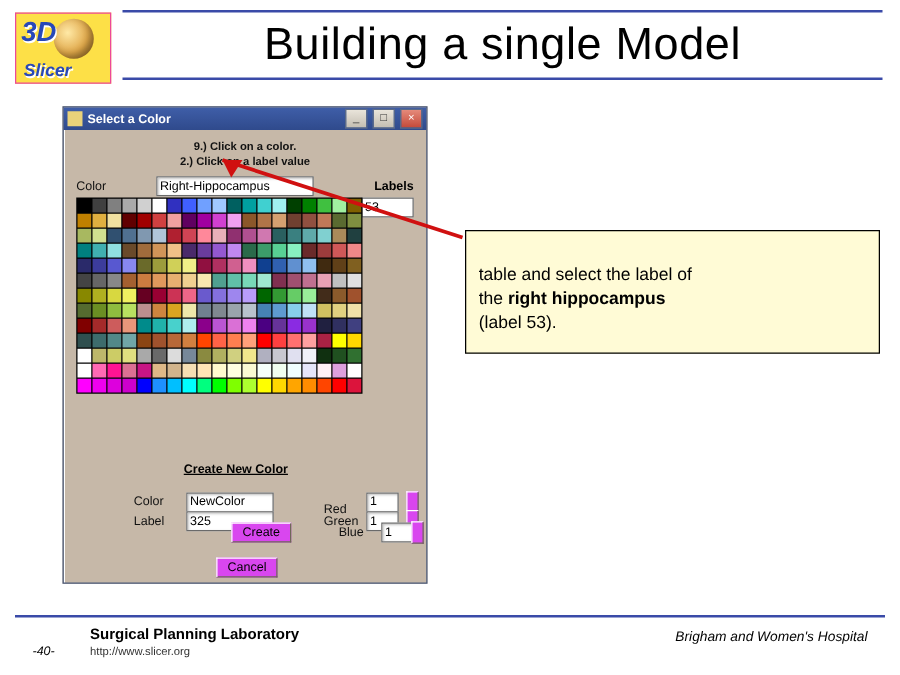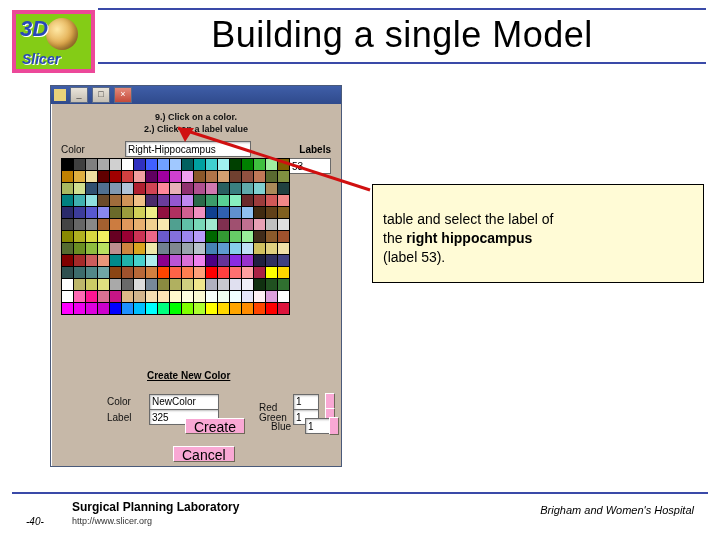--- a/index.html
+++ b/index.html
@@ -1,18 +1,18 @@
 <!DOCTYPE html>
 <html><head>
 <meta charset="utf-8">
 <style>
   html, body { margin:0; padding:0; width:720px; height:540px; background:#fff; font-family: Arial, Helvetica, sans-serif; color:#000; }
   .slide { position:relative; width:720px; height:540px; }
 
-  .logo { position:absolute; left:12px; top:10px; width:75px; height:55px; background:#84cc16; border:4px solid #ec4899; }
+  .logo { position:absolute; left:12px; top:10px; width:75px; height:55px; background:#fde047; border:1px solid #ec4899; }
   .logo-sun { position:absolute; left:30px; top:4px; width:32px; height:32px; border-radius:50%; background:radial-gradient(circle at 35% 35%, #ffe9a6, #e0a84a 55%, #a07020); box-shadow:inset -3px -3px 6px rgba(0,0,0,.3); }
   .logo-3d { position:absolute; left:4px; top:2px; font-size:22px; font-weight:bold; font-style:italic; color:#2848b8; text-shadow:1px 1px 0 #fff; }
   .logo-slicer { position:absolute; left:6px; bottom:2px; font-size:14px; font-style:italic; font-weight:bold; color:#2848b8; text-shadow:1px 1px 0 #fff; }
 
   .title-rule-top { position:absolute; left:98px; top:8px; right:14px; height:2px; background:#3a4aa8; }
   .title { position:absolute; left:98px; top:14px; right:14px; text-align:center; font-size:36px; letter-spacing:.5px; }
   .title-rule-bot { position:absolute; left:98px; top:62px; right:14px; height:2px; background:#3a4aa8; }
 
   
   .win { position:absolute; left:50px; top:85px; width:290px; height:380px; background:#c6b8a8; border:1px solid #4a5a7a; box-shadow:1px 1px 0 #fff inset; }
@@ -31,21 +31,21 @@
   .palette-wrap { position:absolute; left:10px; top:72px; }
   .palette { display:grid; grid-template-columns: repeat(19, 11px); grid-auto-rows:11px; gap:1px; background:#000; padding:1px; }
   .sw { width:11px; height:11px; }
 
   .labels-hdr { position:absolute; right:10px; top:58px; font-size:10px; font-weight:bold; }
   .labels-box { position:absolute; right:10px; top:72px; width:36px; height:14px; }
 
   .create-hdr { position:absolute; left:96px; top:284px; font-size:10px; text-decoration:underline; font-weight:bold; }
   .cnc-row { position:absolute; left:56px; width:230px; display:flex; align-items:center; font-size:10px; gap:6px; }
   .cnc-row .label-s { width:36px; }
-  .ridge-btn { height:16px; padding:0 8px; font-size:14px; background:#f9a8d4; border:1px solid #fff; border-right-color:#6e6858; border-bottom-color:#6e6858; }
+  .ridge-btn { height:16px; padding:0 8px; font-size:10px; background:#d946ef; border:1px solid #fff; border-right-color:#6e6858; border-bottom-color:#6e6858; }
 
   .callout { position:absolute; left:372px; top:184px; width:310px; height:85px; background:#fffbd6; border:1px solid #000; padding:6px 10px 6px 10px; font-size:14px; line-height:1.35; }
 
   .arrow-svg { position:absolute; left:170px; top:120px; width:220px; height:120px; pointer-events:none; }
 
   .footer-rule { position:absolute; left:12px; right:12px; top:492px; height:2px; background:#3a4aa8; }
   .foot-left-strong { position:absolute; left:72px; top:500px; font-size:12px; font-weight:bold; }
   .foot-url { position:absolute; left:72px; top:516px; font-size:9px; color:#333; }
   .foot-page { position:absolute; left:26px; top:516px; font-size:10px; font-style:italic; }
   .foot-right { position:absolute; right:26px; top:504px; font-size:11px; font-style:italic; }
@@ -59,20 +59,21 @@
     <div class="logo-3d">3D</div>
     <div class="logo-slicer">Slicer</div>
   </div>
   <div class="title-rule-top"></div>
   <div class="title">Building a single Model</div>
   <div class="title-rule-bot"></div>
 
   <div class="win">
     <div class="titlebar">
       <span class="sysicon"></span>
+      <span class="t-title">Select a Color</span>
       <span class="winbtn">_</span>
       <span class="winbtn">□</span>
       <span class="winbtn close">×</span>
     </div>
     <div class="instr">
       <div>9.) Click on a color.</div>
       <div>2.) Click on a label value</div>
     </div>
     <div class="row" style="margin-left:10px;">
       <span class="label-s">Color</span>

